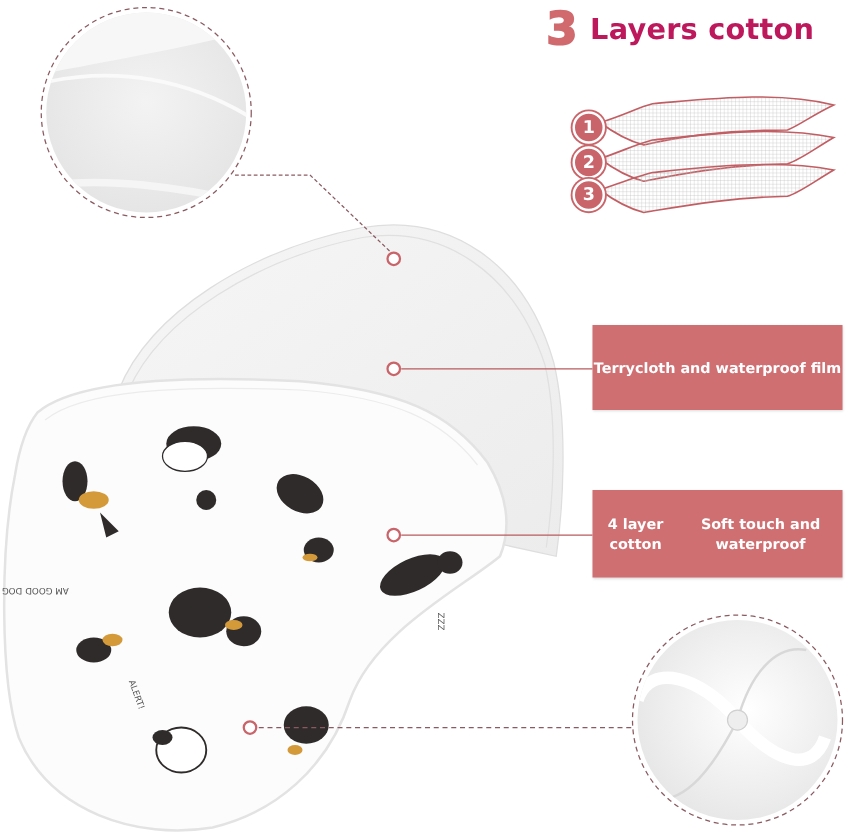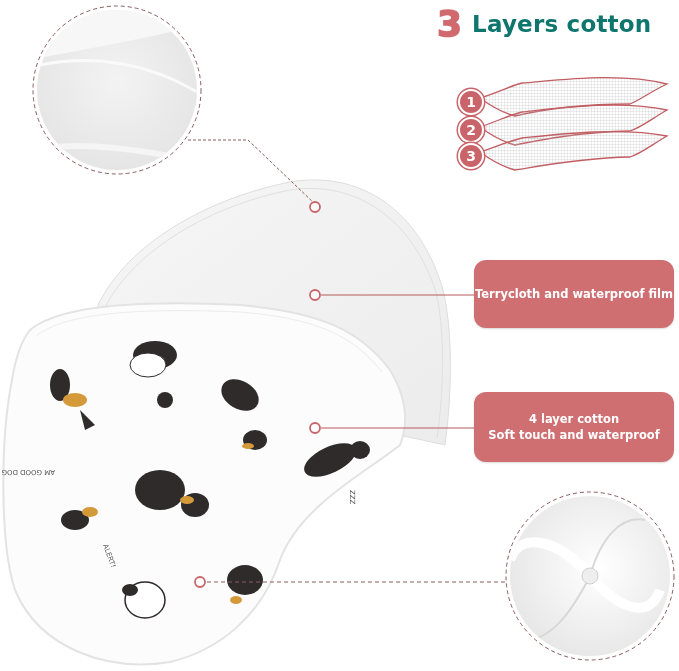--- a/index.html
+++ b/index.html
@@ -1,21 +1,21 @@
 <!DOCTYPE html>
 <html><head>
 <meta charset="utf-8">
 <style>
   html, body { margin: 0; padding: 0; background: #ffffff; }
   body { width: 679px; height: 671px; position: relative; overflow: hidden; font-family: "DejaVu Sans", sans-serif; }
   .abs { position: absolute; }
   .title { left: 437px; top: 4px; height: 40px; display: flex; align-items: center; gap: 10px; color: #c9656a; }
   .title .num { font-family: "DejaVu Sans", sans-serif; font-weight: 900; font-size: 36px; line-height: 36px; color: #d06a6e; -webkit-text-stroke: 1.5px #d06a6e; }
-  .title .txt { font-weight: bold; font-size: 23px; letter-spacing: 0.2px; color: #0f766e; }
-  .callout { background: #cf6f72; border-radius: 12px; color: #ffffff; font-weight: bold; text-align: center; font-size: 11.5px; line-height: 16px; display: flex; flex-direction: column; justify-content: center; align-items: center; box-shadow: 0 1px 2px rgba(0,0,0,0.15); }
+  .title .txt { font-weight: bold; font-size: 23px; letter-spacing: 0.2px; color: #be185d; }
+  .callout { background: #cf6f72; border-radius: 0; color: #ffffff; font-weight: bold; text-align: center; font-size: 11.5px; line-height: 16px; display: flex; flex-direction: row; justify-content: center; align-items: center; box-shadow: 0 1px 2px rgba(0,0,0,0.15); }
   .callout span { display: block; }
   svg { position: absolute; left: 0; top: 0; }
 </style>
 </head>
 <body>
 
 <svg width="679" height="671" viewBox="0 0 679 671">
   <defs>
     <radialGradient id="terryGrad" cx="50%" cy="45%" r="60%">
       <stop offset="0%" stop-color="#f3f3f3"></stop>

